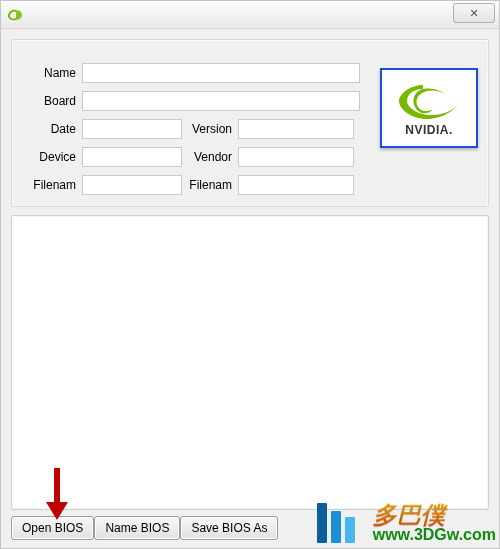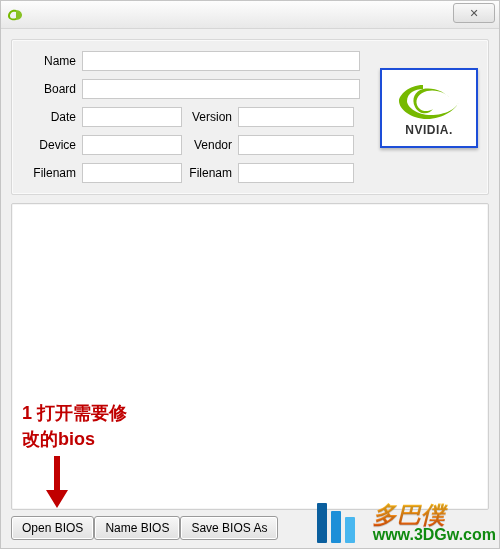--- a/index.html
+++ b/index.html
@@ -60,21 +60,21 @@
   .client {
     padding: 10px 10px 8px 10px;
     height: calc(100% - 28px);
     display: flex;
     flex-direction: column;
   }
   .info-panel {
     border: 1px solid #d8d8d8;
     border-radius: 2px;
     background: #f0f0f0;
-    padding: 10px 10px 8px 10px;
+    padding: 22px 10px 8px 10px;
     box-shadow: inset 0 0 0 1px #fafafa;
     position: relative;
   }
   .info-row {
     display: flex;
     align-items: center;
     margin-bottom: 6px;
     height: 22px;
   }
   .label {
@@ -260,24 +260,20 @@
         <svg class="swirl" viewBox="0 0 64 42">
           <path d="M26 6 C12 6 2 16 2 22 C2 30 14 40 30 40 C46 40 60 30 62 22 C60 30 48 36 34 36 C20 36 10 28 10 22 C10 14 18 10 26 10 Z" fill="#76b900"></path>
           <path d="M26 10 C36 8 48 12 56 22 C50 14 40 10 30 12 C22 14 18 20 20 26 C22 32 30 34 36 30 C32 36 22 36 18 28 C14 20 18 12 26 10 Z" fill="#76b900"></path>
         </svg>
         <div class="logo-text"><span class="n">NVIDIA</span><span class="dot">.</span></div>
       </div>
 
     </div>
 
     <div class="big-panel">
-      <div class="annotation">
-        <div>1 打开需要修</div>
-        <div>改的bios</div>
-      </div>
       <svg class="arrow" viewBox="0 0 30 52">
         <path d="M12 0 L18 0 L18 34 L26 34 L15 52 L4 34 L12 34 Z" fill="#c00000"></path>
       </svg>
     </div>
 
     <div class="button-row">
       <div class="btn">Open BIOS</div>
       <div class="btn">Name BIOS</div>
       <div class="btn">Save BIOS As</div>
     </div>

